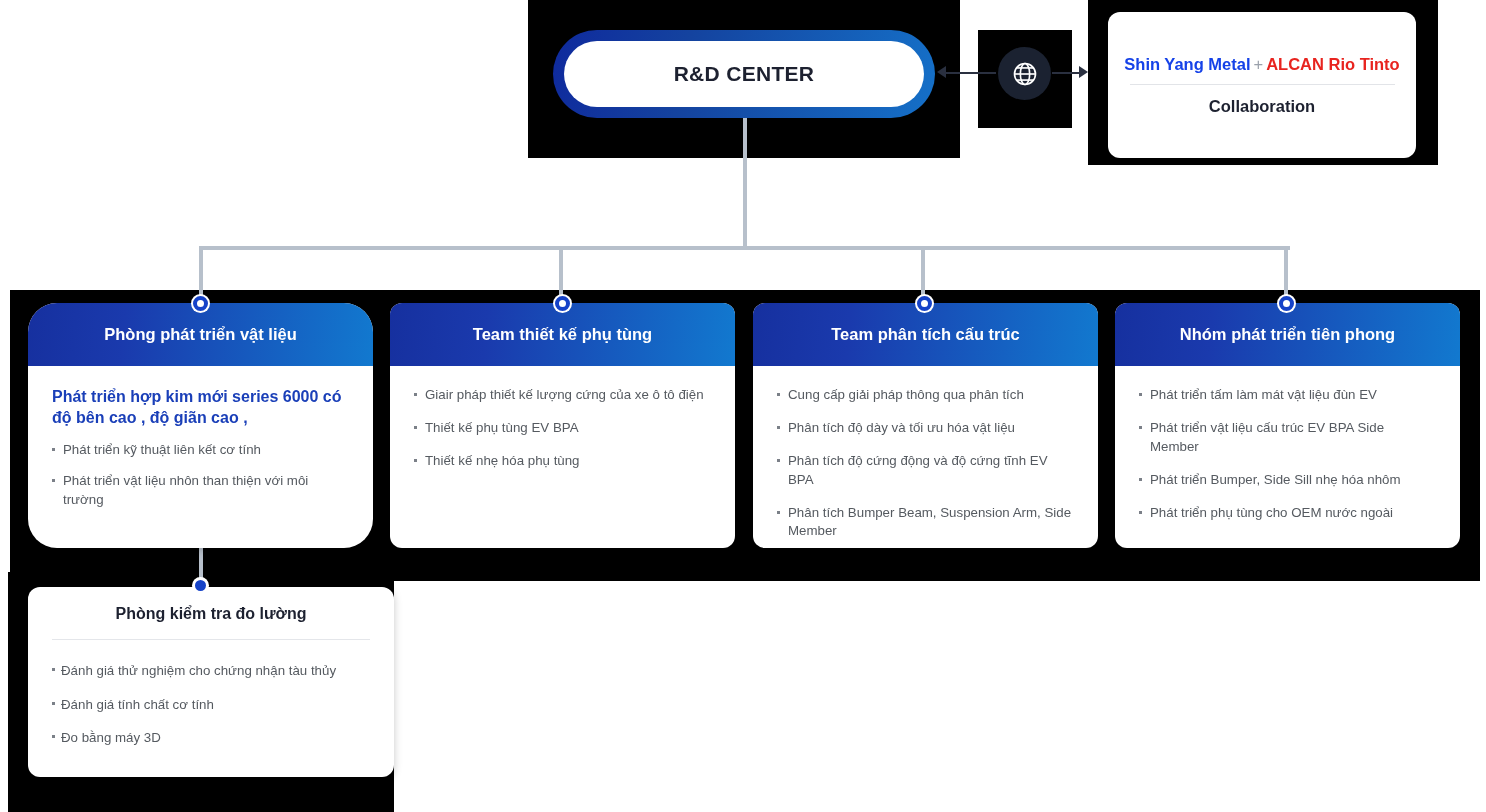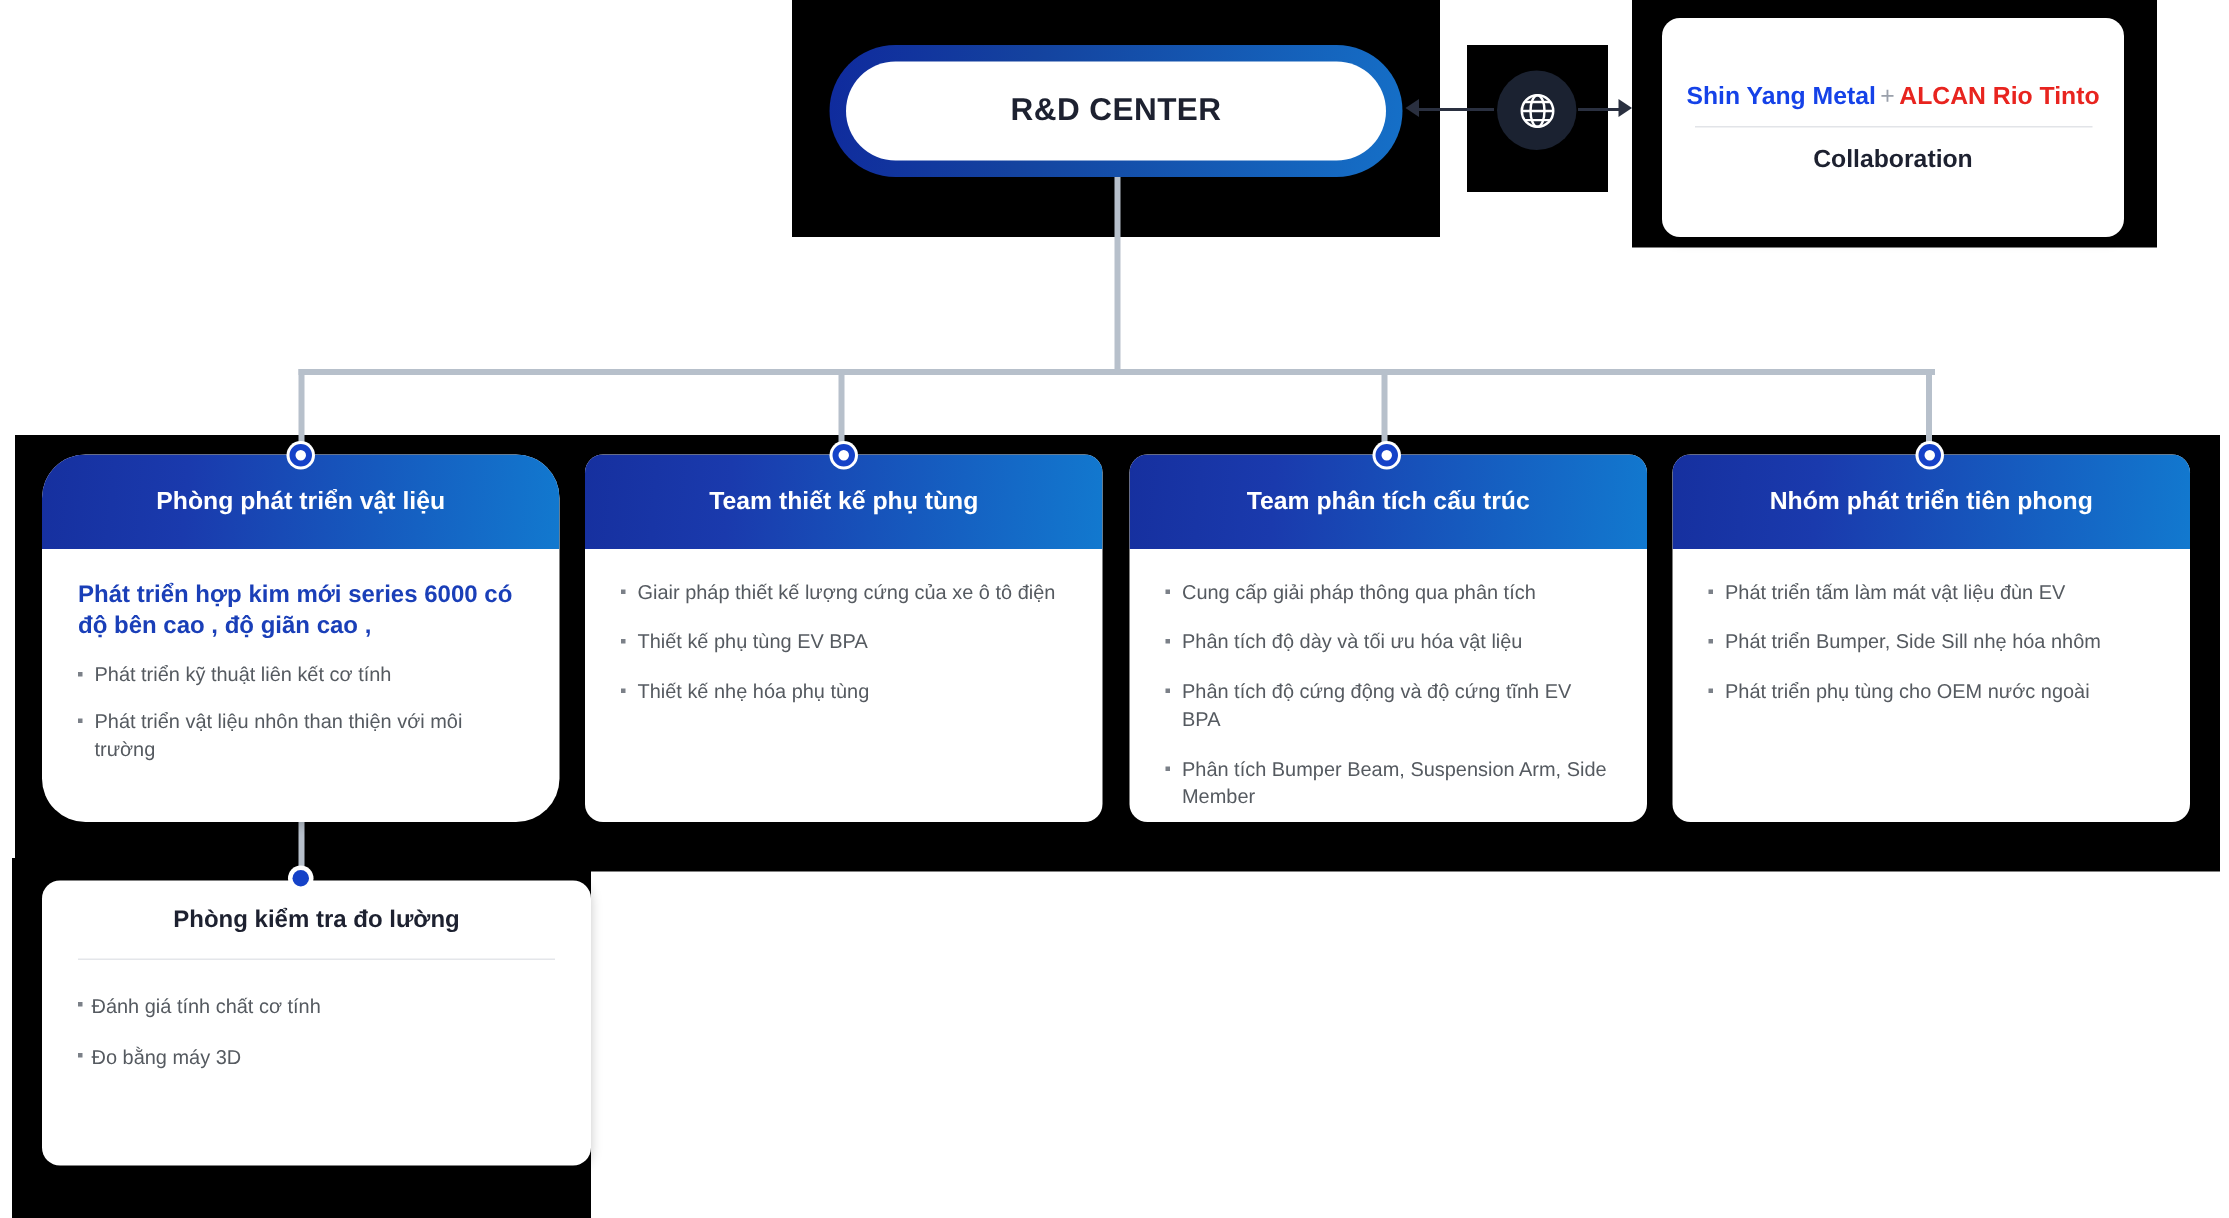--- a/index.html
+++ b/index.html
@@ -373,34 +373,36 @@
     </div>
   </div>
 
   <div class="dept-card" id="dept-3">
     <div class="dept-header">
       <span class="dept-header-title">Nhóm phát triển tiên phong</span>
     </div>
     <div class="dept-body">
       <ul class="dept-list">
         <li>Phát triển tấm làm mát vật liệu đùn EV</li>
+        <li>Phát triển vật liệu cấu trúc EV BPA Side Member</li>
         <li>Phát triển Bumper, Side Sill nhẹ hóa nhôm</li>
         <li>Phát triển phụ tùng cho OEM nước ngoài</li>
       </ul>
     </div>
   </div>
 
   <div class="node-ring" id="node-0"></div>
   <div class="node-ring" id="node-1"></div>
   <div class="node-ring" id="node-2"></div>
   <div class="node-ring" id="node-3"></div>
 
   <div id="bottom-card">
     <div id="bottom-title">Phòng kiểm tra đo lường</div>
     <div id="bottom-divider"></div>
     <ul id="bottom-list">
+      <li>Đánh giá thử nghiệm cho chứng nhận tàu thủy</li>
       <li>Đánh giá tính chất cơ tính</li>
       <li>Đo bằng máy 3D</li>
     </ul>
   </div>
   <div id="node-bottom"></div>
 
 </div>
 
 </body></html>

